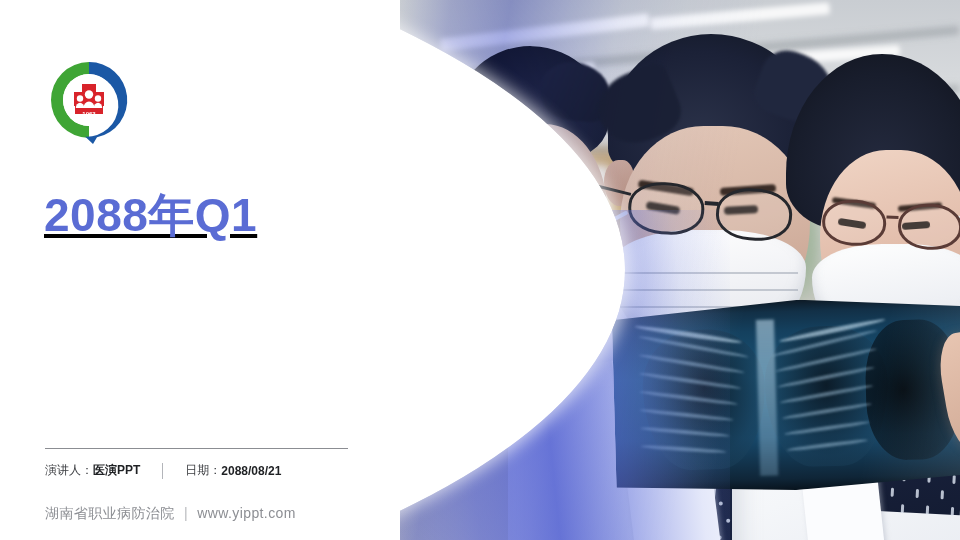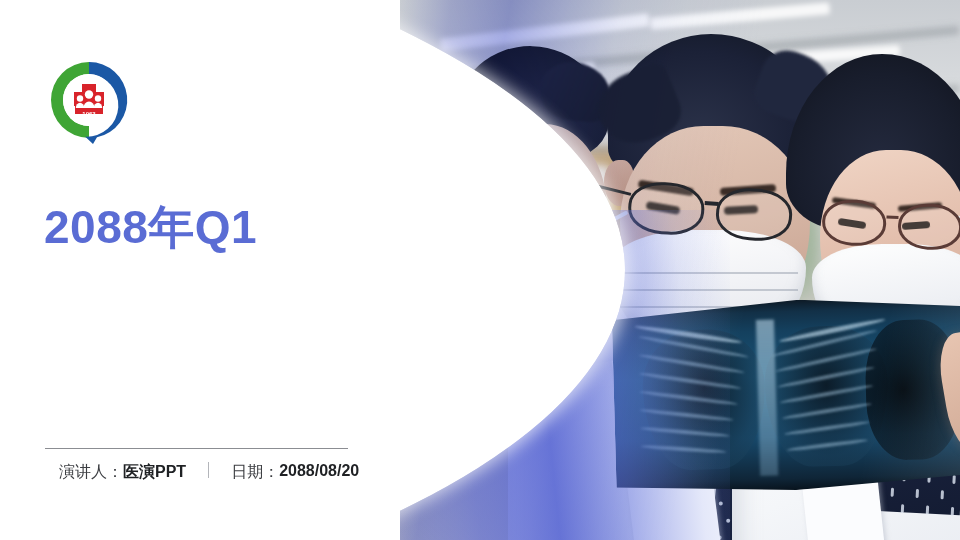--- a/index.html
+++ b/index.html
@@ -204,38 +204,38 @@
   }
 
   
   .content{position:absolute;left:0;top:0;width:420px;height:540px;}
 
   
   .logo{position:absolute;left:45px;top:56px;width:88px;height:88px;}
   .logo svg{display:block;width:88px;height:88px;}
 
   
-  .title-block{position:absolute;left:44px;top:204px;width:470px;}
+  .title-block{position:absolute;left:44px;top:192px;width:470px;text-decoration:underline;}
   .title-line1{
     font-size:46px;font-weight:bold;color:#5a6cd4;line-height:1.04;
     letter-spacing:.5px;white-space:nowrap;margin:0;
   }
   .title-line2{
     font-size:45px;font-weight:bold;color:#2f3033;line-height:1.1;
     letter-spacing:0;white-space:nowrap;margin:4px 0 0 0;
   }
   .subtitle{
     position:absolute;left:46px;top:334px;
     font-size:19px;color:#4a4c50;letter-spacing:1px;white-space:nowrap;
   }
 
   
   .divider{position:absolute;left:45px;top:448px;width:303px;height:1px;background:#8b8d92;}
-  .meta{position:absolute;left:59px;top:462px;display:flex;
-    font-size:16px;color:#3c3e42;white-space:nowrap;}
+  .meta{position:absolute;left:45px;top:462px;display:flex;align-items:center;
+    font-size:12px;color:#3c3e42;white-space:nowrap;}
   .meta .lbl{font-weight:normal;}
   .meta .val{font-weight:bold;color:#1f2124;}
   .meta .sep{display:inline-block;width:1px;height:16px;background:#b3b5ba;margin:0 22px;}
   .footer{position:absolute;left:45px;top:505px;font-size:14px;color:#8c8e93;
     letter-spacing:.4px;white-space:nowrap;}
   .footer .bar{color:#b8babe;margin:0 5px;}
 </style>
 </head>
 <body>
 
@@ -460,18 +460,23 @@
       <div class="title-line1">2088年Q1</div>
     </div>
 
     <div class="divider"></div>
 
     <div class="meta">
       <span class="lbl">演讲人：</span>
       <span class="val">医演PPT</span>
       <span class="sep"></span>
       <span class="lbl">日期：</span>
-      <span class="val">2088/08/20</span>
+      <span class="val">2088/08/21</span>
     </div>
 
+    <div class="footer">
+      <span>湖南省职业病防治院</span>
+      <span class="bar">|</span>
+      <span>www.yippt.com</span>
+    </div>
 
   </div>
 </div>
 
 </body></html>

